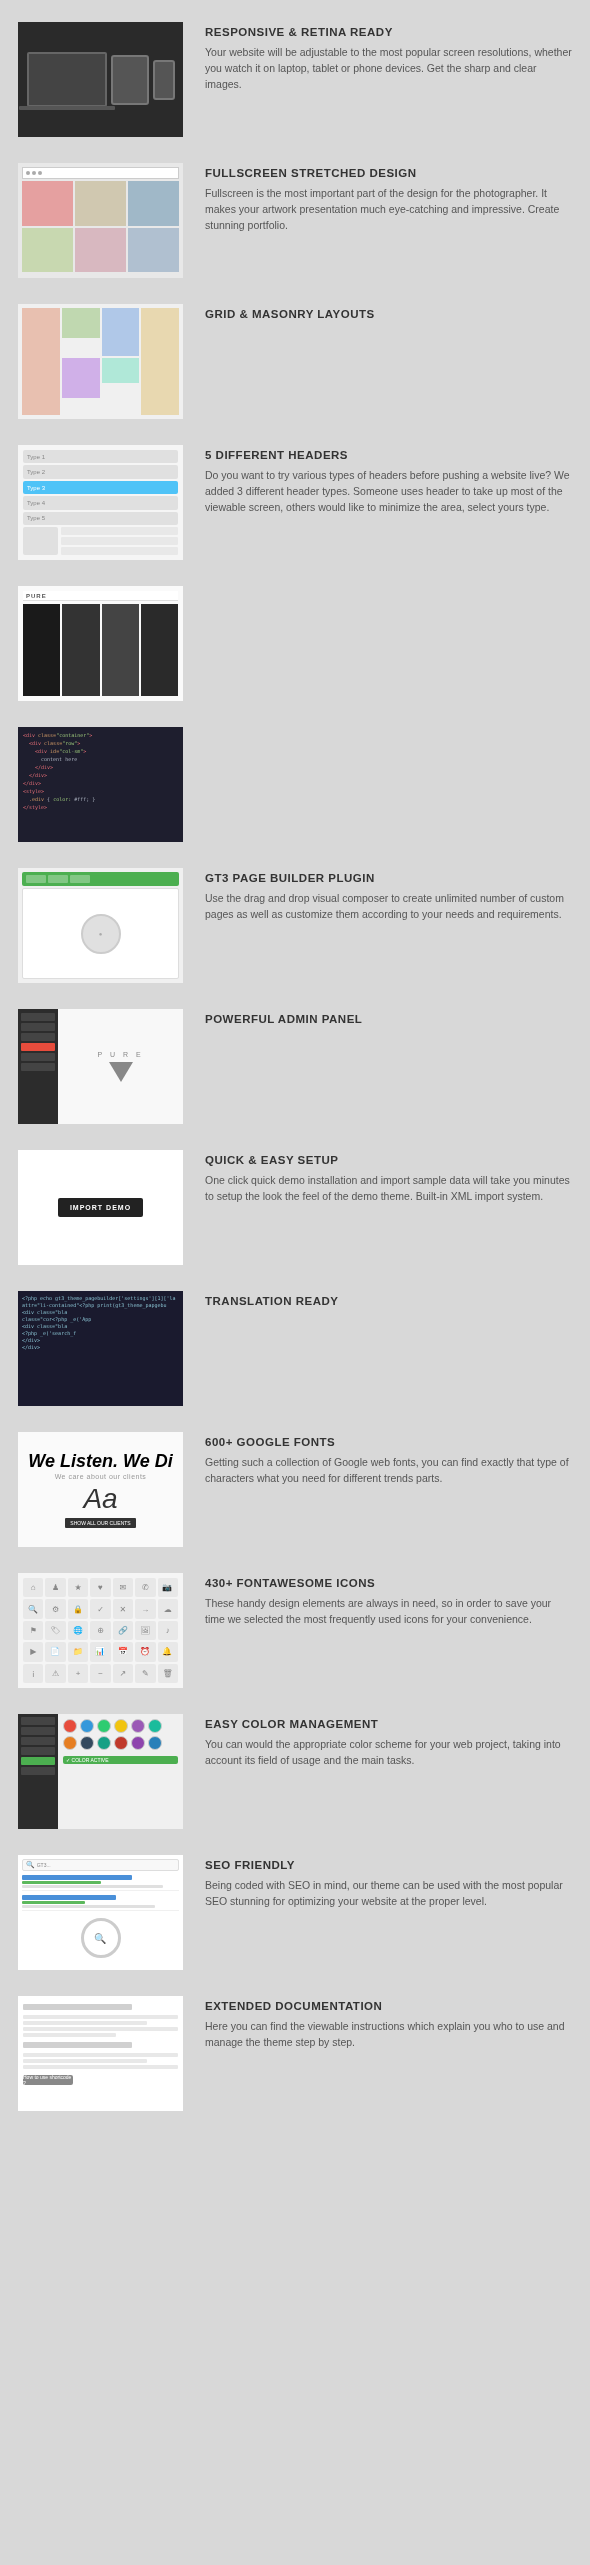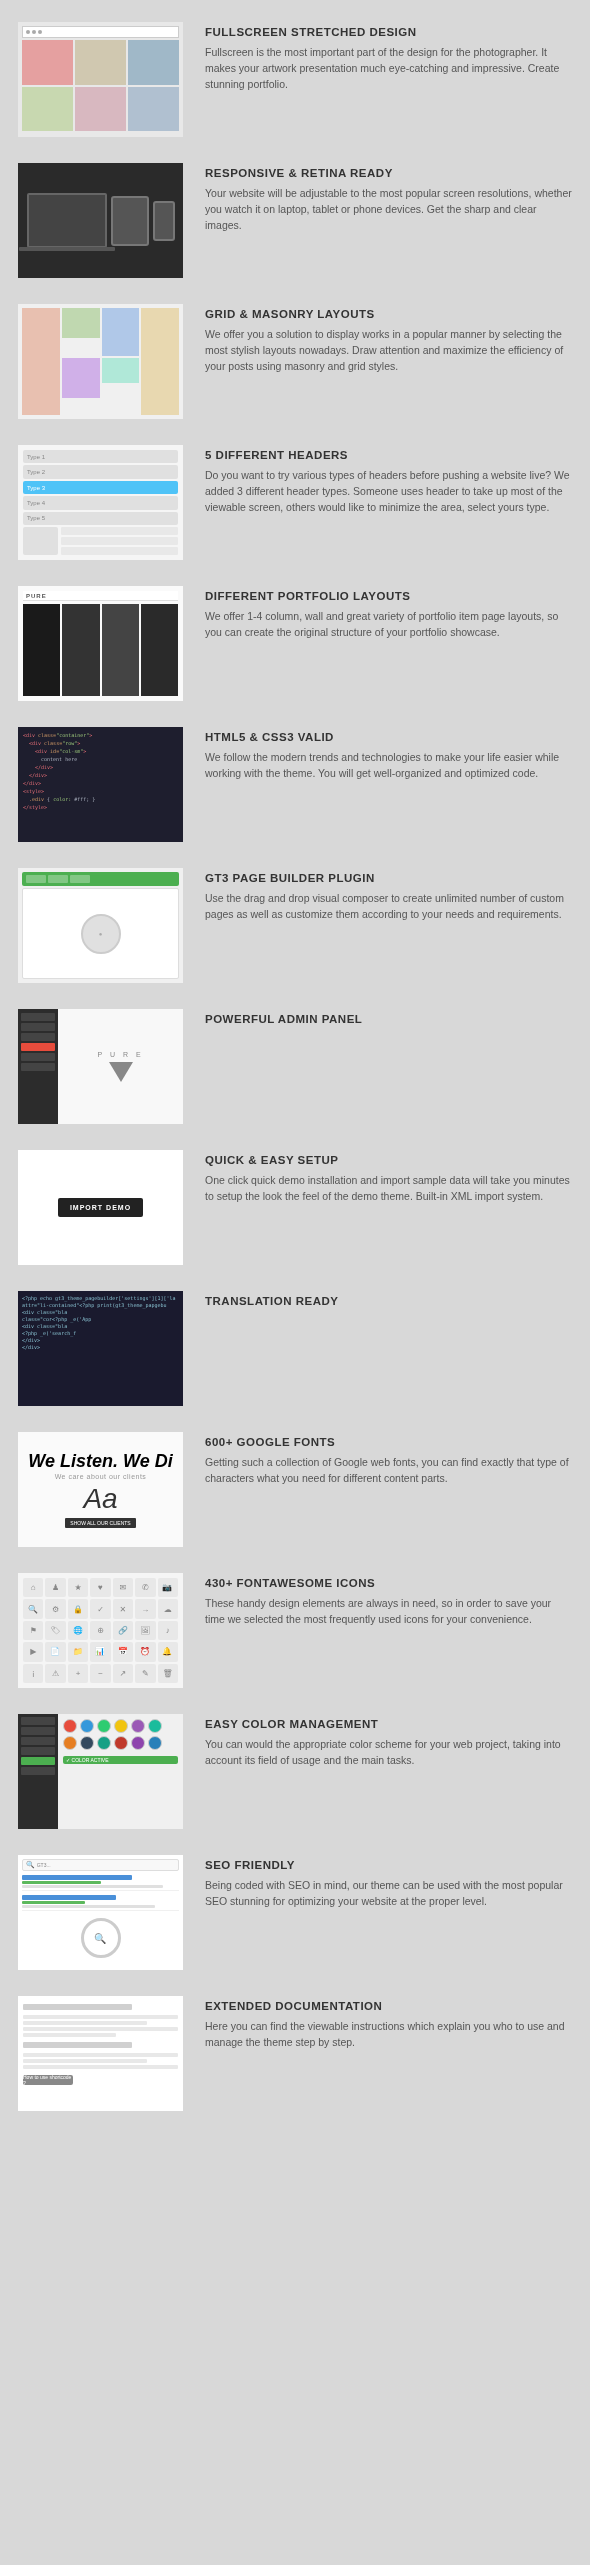--- a/index.html
+++ b/index.html
@@ -567,20 +567,34 @@
       color: #fff;
     }
   </style>
 </head>
 <body>
 
 <div class="features-container">
 
   <div class="feature-row">
     <div class="feature-image">
+      <div class="img-responsive">
+        <div class="device-laptop"></div>
+        <div class="device-tablet"></div>
+        <div class="device-phone"></div>
+      </div>
+    </div>
+    <div class="feature-text">
+      <div class="feature-title">RESPONSIVE &amp; RETINA READY</div>
+      <div class="feature-desc">Your website will be adjustable to the most popular screen resolutions, whether you watch it on laptop, tablet or phone devices. Get the sharp and clear images.</div>
+    </div>
+  </div>
+
+  <div class="feature-row">
+    <div class="feature-image">
       <div class="img-fullscreen">
         <div class="top-bar">
           <div class="dot"></div>
             <div class="dot"></div>
             <div class="dot"></div>
         </div>
         <div class="img-grid">
           <div class="img-cell c1"></div>
           <div class="img-cell c2"></div>
           <div class="img-cell c3"></div>
@@ -591,46 +605,31 @@
       </div>
     </div>
     <div class="feature-text">
       <div class="feature-title">FULLSCREEN STRETCHED DESIGN</div>
       <div class="feature-desc">Fullscreen is the most important part of the design for the photographer. It makes your artwork presentation much eye-catching and impressive. Create stunning portfolio.</div>
     </div>
   </div>
 
   <div class="feature-row">
     <div class="feature-image">
-      <div class="img-responsive">
-        <div class="device-laptop"></div>
-        <div class="device-tablet"></div>
-        <div class="device-phone"></div>
-      </div>
-    </div>
-    <div class="feature-text">
-      <div class="feature-title">RESPONSIVE &amp; RETINA READY</div>
-      <div class="feature-desc">Your website will be adjustable to the most popular screen resolutions, whether you watch it on laptop, tablet or phone devices. Get the sharp and clear images.</div>
-    </div>
-  </div>
-
-  <div class="feature-row">
-    <div class="feature-image">
       <div class="img-masonry">
         <div class="masonry-item m1 tall"></div>
         <div class="masonry-item m2"></div>
         <div class="masonry-item m3"></div>
         <div class="masonry-item m4 tall"></div>
         <div class="masonry-item m5"></div>
         <div class="masonry-item m6"></div>
       </div>
     </div>
     <div class="feature-text">
       <div class="feature-title">GRID &amp; MASONRY LAYOUTS</div>
-      <div class="feature-desc">We offer you a solution to display works in a popular manner by selecting the most stylish layouts nowadays. Draw attention and maximize the efficiency of your posts using masonry and grid styles.</div>
     </div>
   </div>
 
   <div class="feature-row">
     <div class="feature-image">
       <div class="img-headers">
         <div class="header-option">Type 1</div>
         <div class="header-option">Type 2</div>
         <div class="header-option active">Type 3</div>
         <div class="header-option">Type 4</div>
@@ -658,45 +657,37 @@
           <div class="port-logo">PURE</div>
         </div>
         <div class="port-grid">
           <div class="port-item p1"></div>
           <div class="port-item p2"></div>
           <div class="port-item p3"></div>
           <div class="port-item p4"></div>
         </div>
       </div>
     </div>
-    <div class="feature-text">
-      <div class="feature-title">DIFFERENT PORTFOLIO LAYOUTS</div>
-      <div class="feature-desc">We offer 1-4 column, wall and great variety of portfolio item page layouts, so you can create the original structure of your portfolio showcase.</div>
-    </div>
   </div>
 
   <div class="feature-row">
     <div class="feature-image">
       <div class="img-html5">
         <div class="code-line"><span class="code-tag">&lt;div</span> <span class="code-attr">class=</span><span class="code-val">"container"</span><span class="code-tag">&gt;</span></div>
         <div class="code-line">&nbsp;&nbsp;<span class="code-tag">&lt;div</span> <span class="code-attr">class=</span><span class="code-val">"row"</span><span class="code-tag">&gt;</span></div>
         <div class="code-line">&nbsp;&nbsp;&nbsp;&nbsp;<span class="code-tag">&lt;div</span> <span class="code-attr">id=</span><span class="code-val">"col-sm"</span><span class="code-tag">&gt;</span></div>
         <div class="code-line">&nbsp;&nbsp;&nbsp;&nbsp;&nbsp;&nbsp;<span class="code-text">content here</span></div>
         <div class="code-line">&nbsp;&nbsp;&nbsp;&nbsp;<span class="code-tag">&lt;/div&gt;</span></div>
         <div class="code-line">&nbsp;&nbsp;<span class="code-tag">&lt;/div&gt;</span></div>
         <div class="code-line"><span class="code-tag">&lt;/div&gt;</span></div>
         <div class="code-line"><span class="code-tag">&lt;style&gt;</span></div>
         <div class="code-line">&nbsp;&nbsp;<span class="code-attr">.ediv</span> <span class="code-text">{ </span><span class="code-val">color:</span><span class="code-text"> #fff; }</span></div>
         <div class="code-line"><span class="code-tag">&lt;/style&gt;</span></div>
       </div>
     </div>
-    <div class="feature-text">
-      <div class="feature-title">HTML5 &amp; CSS3 VALID</div>
-      <div class="feature-desc">We follow the modern trends and technologies to make your life easier while working with the theme. You will get well-organized and optimized code.</div>
-    </div>
   </div>
 
   <div class="feature-row">
     <div class="feature-image">
       <div class="img-gt3">
         <div class="gt3-toolbar">
           <div class="gt3-btn"></div>
           <div class="gt3-btn"></div>
           <div class="gt3-btn"></div>
         </div>
@@ -769,21 +760,21 @@
     <div class="feature-image">
       <div class="img-fonts">
         <div class="font-headline">We Listen. We Di</div>
         <div class="font-sub">We care about our clients</div>
         <div class="font-a">Aa</div>
         <div class="font-btn">SHOW ALL OUR CLIENTS</div>
       </div>
     </div>
     <div class="feature-text">
       <div class="feature-title">600+ GOOGLE FONTS</div>
-      <div class="feature-desc">Getting such a collection of Google web fonts, you can find exactly that type of characters what you need for different content parts.</div>
+      <div class="feature-desc">Getting such a collection of Google web fonts, you can find exactly that type of characters what you need for different trends parts.</div>
     </div>
   </div>
 
   <div class="feature-row">
     <div class="feature-image">
       <div class="img-fontawesome">
         <div class="fa-icon">⌂</div>
         <div class="fa-icon">♟</div>
         <div class="fa-icon">★</div>
         <div class="fa-icon">♥</div>

